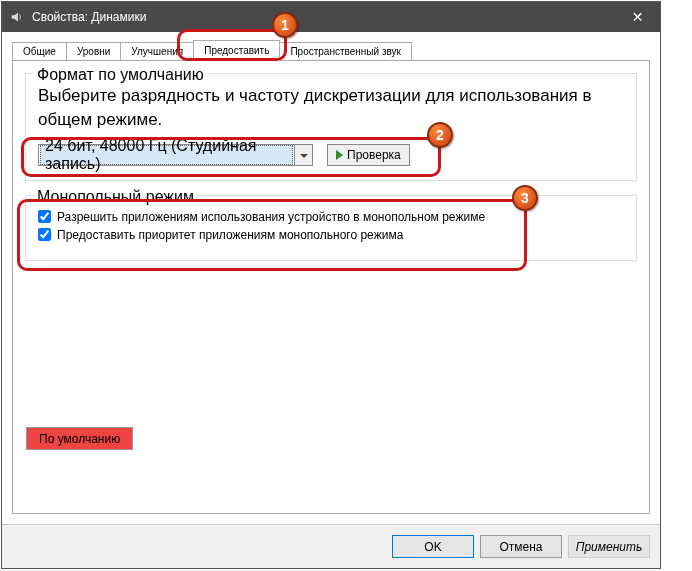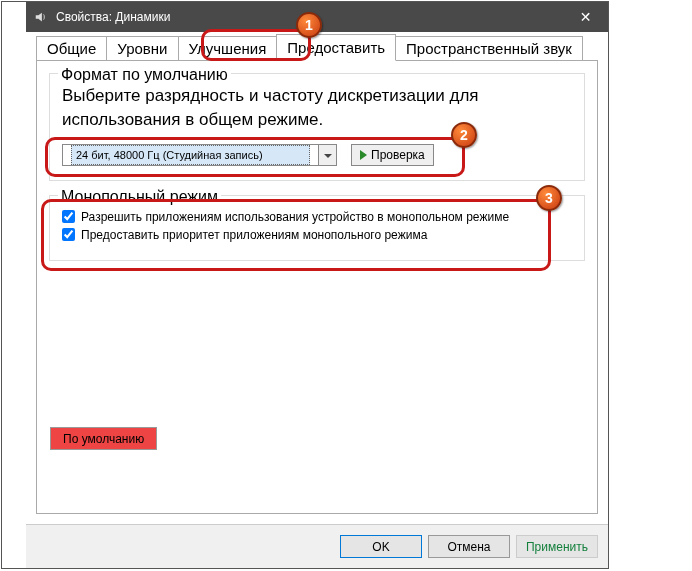--- a/index.html
+++ b/index.html
@@ -5,29 +5,28 @@
   * { box-sizing: border-box; margin: 0; padding: 0; }
   body {
     font-family: "Segoe UI", Tahoma, sans-serif;
     font-size: 12px;
     background: #fff;
     width: 692px;
     height: 571px;
     overflow: hidden;
   }
   .window {
-    width: 608px;
+    width: 660px;
     height: 568px;
     border: 1px solid #555;
     background: #fff;
     margin: 1px;
     display: flex;
     flex-direction: column;
     position: relative;
-    padding-left: 24px;
   }
   .titlebar {
     height: 30px;
     background: #494949;
     color: #fff;
     display: flex;
     align-items: center;
     padding: 0 8px;
     position: relative;
   }
@@ -65,21 +64,21 @@
     display: flex;
     align-items: flex-end;
     height: 24px;
     position: relative;
   }
   .tab {
     padding: 3px 10px;
     border: 1px solid #aaa;
     border-bottom: none;
     background: #fff;
-    font-size: 15px;
+    font-size: 10px;
     cursor: pointer;
     position: relative;
     margin-right: -1px;
   }
   .tab.active {
     background: #fff;
     z-index: 2;
     border-bottom: 1px solid #fff;
     margin-bottom: -1px;
     padding-top: 4px;
@@ -120,28 +119,27 @@
     display: flex;
     align-items: center;
     border: 1px solid #888;
     height: 22px;
     width: 275px;
     background: #fff;
   }
   .combo-text {
     flex: 1;
     padding: 0 4px;
-    font-size: 11px;
+    font-size: 16px;
     background: #d6e8f8;
     height: 100%;
     display: flex;
     align-items: center;
     border: 1px dotted #666;
-    margin: 8px;
-    text-align: center;
+    margin: 1px;
   }
   .combo-btn {
     width: 18px;
     height: 100%;
     border-left: 1px solid #888;
     display: flex;
     align-items: center;
     justify-content: center;
     background: #efefef;
     cursor: pointer;
@@ -195,21 +193,21 @@
   }
   .dlg-btn {
     min-width: 82px;
     height: 23px;
     border: 1px solid #999;
     background: #e5e5e5;
     font-size: 12px;
     cursor: pointer;
   }
   .dlg-btn.primary { border: 1px solid #0078d7; }
-  .dlg-btn.disabled { color: #15803d; border-color: #ccc; cursor: default; }
+  .dlg-btn.disabled { color: #000000; border-color: #ccc; cursor: default; font-style: italic; }
   .anno-ring {
     position: absolute;
     border: 3px solid #c81818;
     border-radius: 10px;
     pointer-events: none;
     z-index: 50;
   }
   .anno-circle {
     position: absolute;
     width: 26px;

